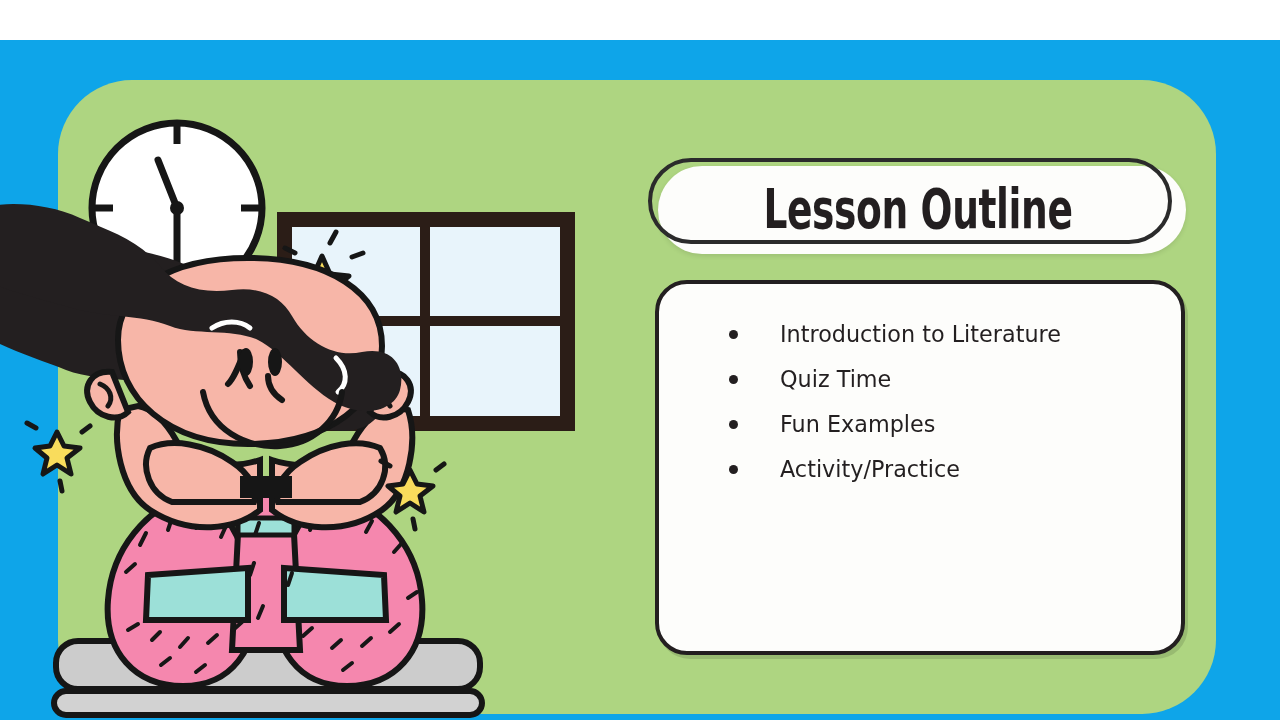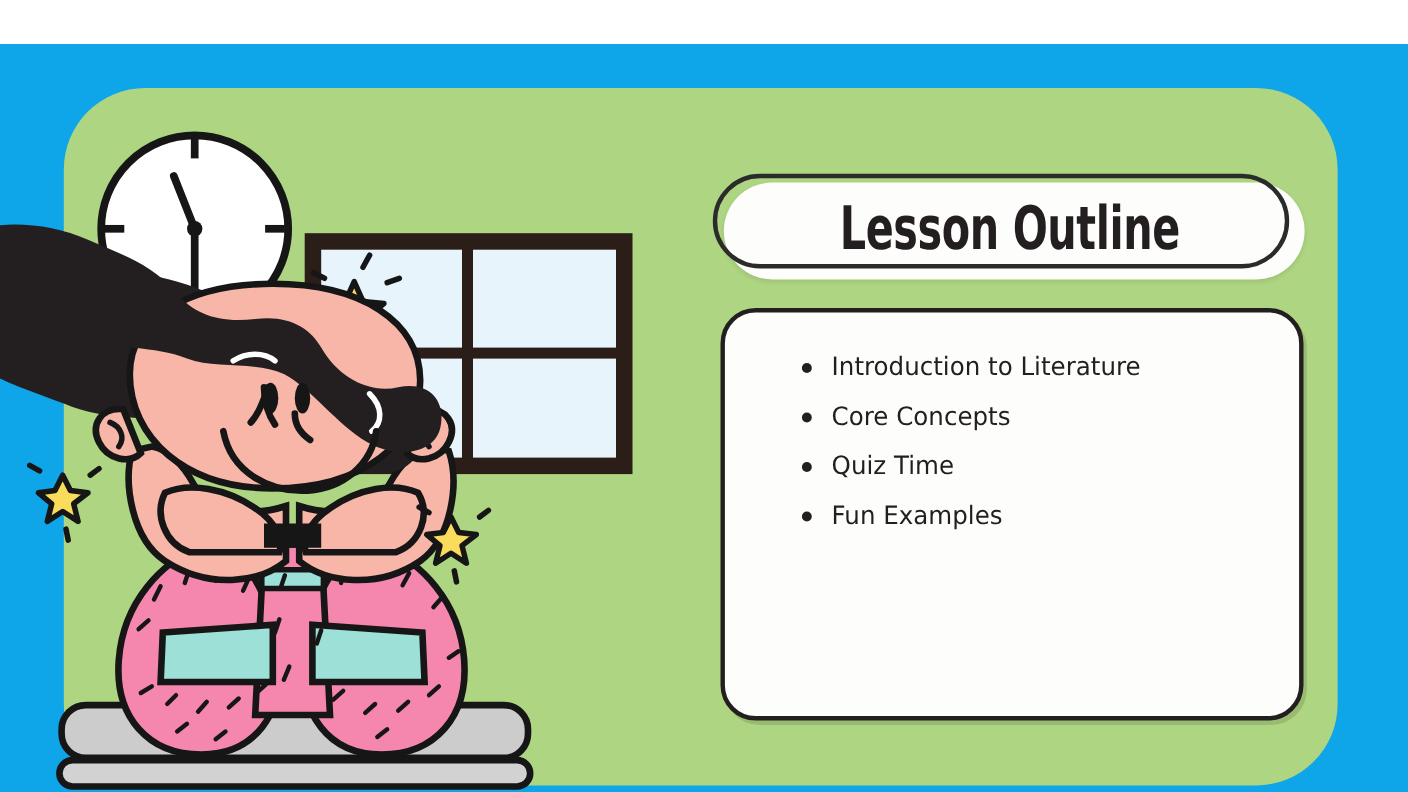--- a/index.html
+++ b/index.html
@@ -114,20 +114,21 @@
     padding: 0;
   }
   .bullet-item {
     display: flex;
     align-items: center;
     height: 45px;
     font-family: "DejaVu Sans", sans-serif;
     font-size: 23px;
     color: #231f20;
     white-space: nowrap;
+    gap: 24px;
   }
   .bullet-dot {
     width: 9px;
     height: 9px;
     border-radius: 50%;
     background: #231f20;
     margin-right: 18px;
     flex: 0 0 auto;
   }
   .bullet-label {
@@ -297,27 +298,27 @@
     </div>
 
     <div class="card">
       <ul class="bullet-list">
         <li class="bullet-item">
           <span class="bullet-dot"></span>
           <span class="bullet-label">Introduction to Literature</span>
         </li>
         <li class="bullet-item">
           <span class="bullet-dot"></span>
-          <span class="bullet-label">Core Concepts</span>
-        </li>
-        <li class="bullet-item">
-          <span class="bullet-dot"></span>
           <span class="bullet-label">Quiz Time</span>
         </li>
         <li class="bullet-item">
           <span class="bullet-dot"></span>
           <span class="bullet-label">Fun Examples</span>
         </li>
+        <li class="bullet-item">
+          <span class="bullet-dot"></span>
+          <span class="bullet-label">Activity/Practice</span>
+        </li>
       </ul>
     </div>
 
   </div>
 </div>
 
 </body></html>

